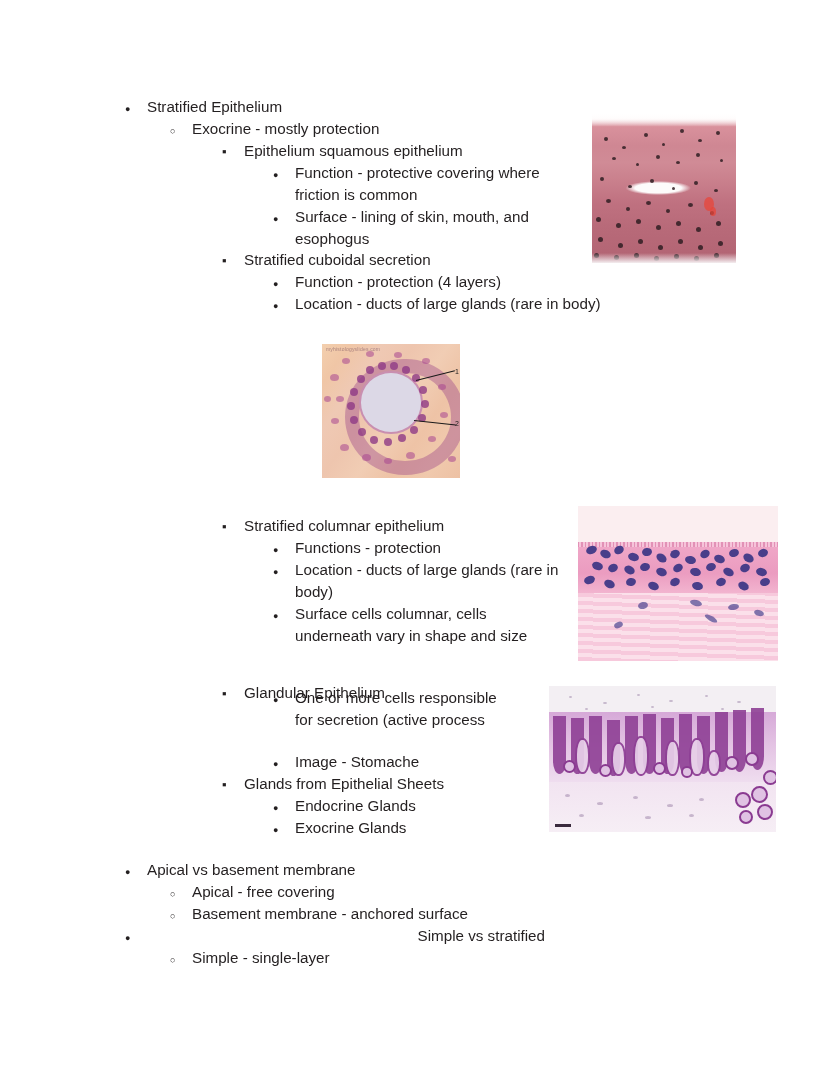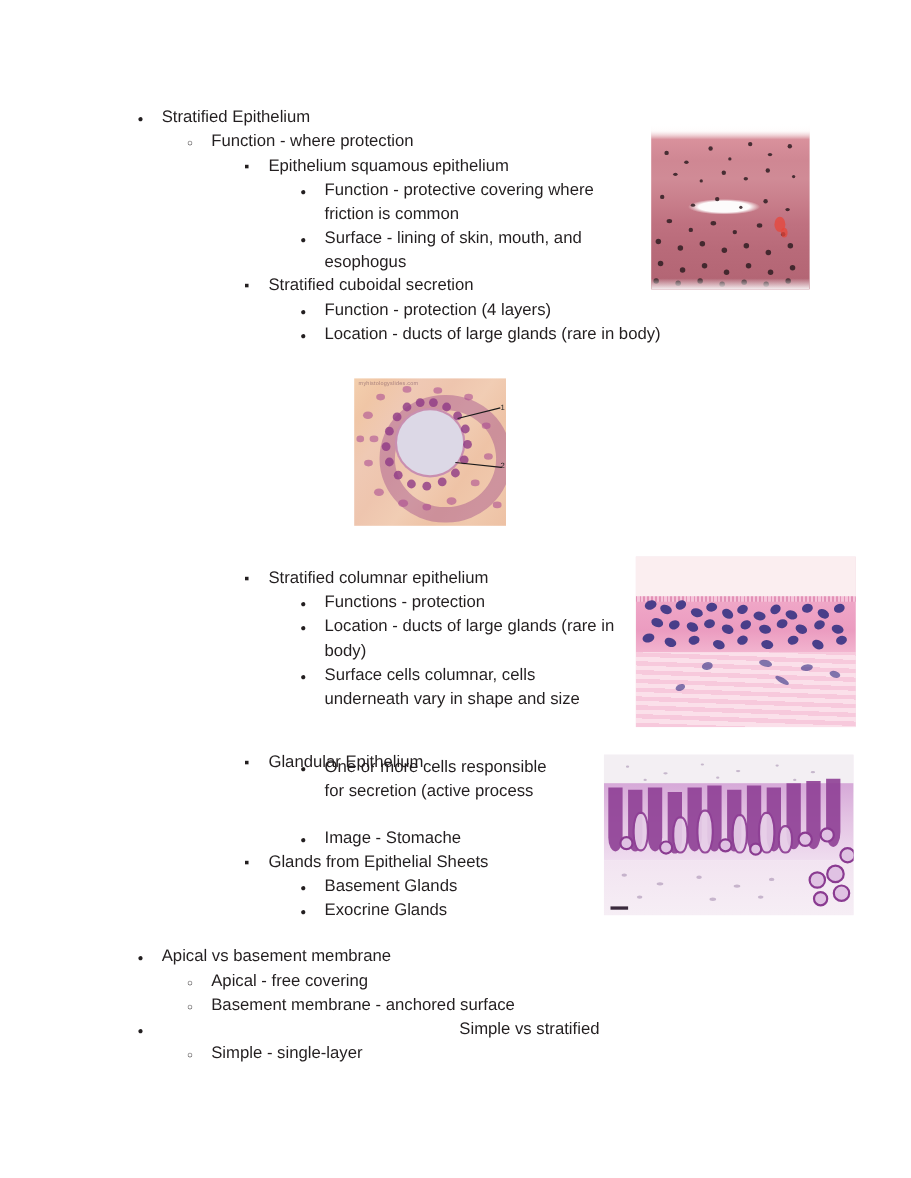--- a/index.html
+++ b/index.html
@@ -243,21 +243,21 @@
 
   <div class="outline">
 
     <div class="li lvl1" style="left:125px; top:96px; width:420px;">
       <span class="bullet"></span>
       <span class="txt">Stratified Epithelium</span>
     </div>
 
     <div class="li lvl2" style="left:170px; top:118px; width:420px;">
       <span class="bullet"></span>
-      <span class="txt">Function - where protection</span>
+      <span class="txt">Exocrine - mostly protection</span>
     </div>
 
     <div class="li lvl3" style="left:222px; top:140px; width:400px;">
       <span class="bullet"></span>
       <span class="txt">Epithelium squamous epithelium</span>
     </div>
 
     <div class="li lvl4" style="left:273px; top:162px; width:288px;">
       <span class="bullet"></span>
       <span class="txt">Function - protective covering where friction is common</span>
@@ -318,21 +318,21 @@
       <span class="txt">Image - Stomache</span>
     </div>
 
     <div class="li lvl3" style="left:222px; top:773px; width:350px;">
       <span class="bullet"></span>
       <span class="txt">Glands from Epithelial Sheets</span>
     </div>
 
     <div class="li lvl4" style="left:273px; top:795px; width:290px;">
       <span class="bullet"></span>
-      <span class="txt">Basement Glands</span>
+      <span class="txt">Endocrine Glands</span>
     </div>
 
     <div class="li lvl4" style="left:273px; top:817px; width:290px;">
       <span class="bullet"></span>
       <span class="txt">Exocrine Glands</span>
     </div>
 
     <div class="li lvl1" style="left:125px; top:859px; width:420px;">
       <span class="bullet"></span>
       <span class="txt">Apical vs basement membrane</span>

